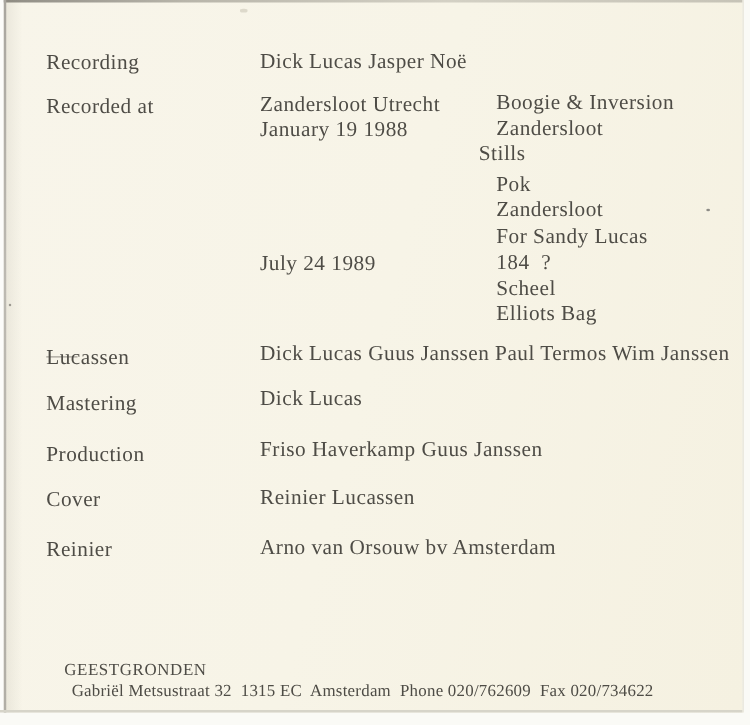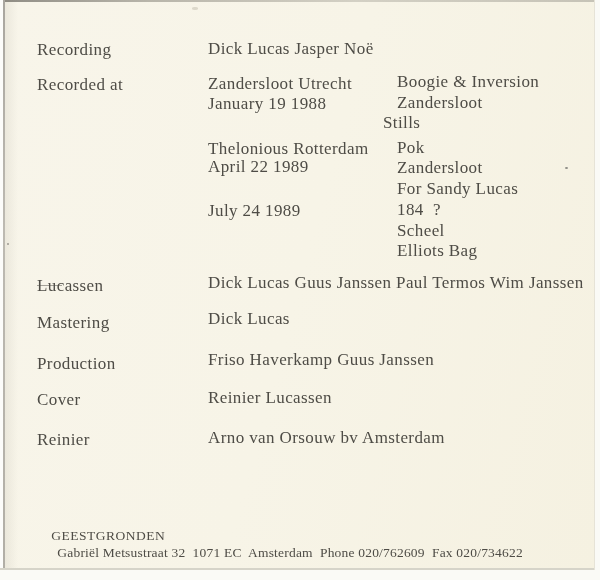--- a/index.html
+++ b/index.html
@@ -55,22 +55,20 @@
   <span class="ln" style="left:37px;top:312px">Mastering</span>
   <span class="ln" style="left:37px;top:353px">Production</span>
   <span class="ln" style="left:37px;top:389px">Cover</span>
   <span class="ln" style="left:37px;top:429px">Reinier</span>
 
   <span class="ln" style="left:208px;top:38px">Dick Lucas Jasper Noë</span>
 
   <span class="ln" style="left:208px;top:73px">Zandersloot Utrecht</span>
   <span class="ln" style="left:208px;top:93px">January 19 1988</span>
 
-  <span class="ln" style="left:208px;top:138px">Thelonious Rotterdam</span>
-  <span class="ln" style="left:208px;top:156px">April 22 1989</span>
 
   <span class="ln" style="left:208px;top:200px">July 24 1989</span>
 
   <span class="ln" style="left:208px;top:272px">Dick Lucas Guus Janssen Paul Termos Wim Janssen</span>
   <span class="ln" style="left:208px;top:308px">Dick Lucas</span>
   <span class="ln" style="left:208px;top:349px">Friso Haverkamp Guus Janssen</span>
   <span class="ln" style="left:208px;top:387px">Reinier Lucassen</span>
   <span class="ln" style="left:208px;top:427px">Arno van Orsouw bv Amsterdam</span>
 
   <span class="ln" style="left:397px;top:71px">Boogie &amp; Inversion</span>
@@ -80,21 +78,21 @@
   <span class="ln" style="left:397px;top:137px">Pok</span>
   <span class="ln" style="left:397px;top:157px">Zandersloot</span>
 
   <span class="ln" style="left:397px;top:178px">For Sandy Lucas</span>
   <span class="ln" style="left:397px;top:199px">184  ?</span>
   <span class="ln" style="left:397px;top:220px">Scheel</span>
   <span class="ln" style="left:397px;top:240px">Elliots Bag</span>
 
   <div class="footer-line">
     <span class="brand">GEESTGRONDEN</span>
-    <span class="details">Gabriël Metsustraat 32  1071 EC  Amsterdam  Phone 020/762609  Fax 020/734622</span>
+    <span class="details">Gabriël Metsustraat 32  1315 EC  Amsterdam  Phone 020/762609  Fax 020/734622</span>
   </div>
 
   <div class="artifact-strike"></div>
   <div class="speck speck-a"></div>
   <div class="speck speck-b"></div>
   <div class="speck speck-c"></div>
 
   <div class="edge-top"></div>
   <div class="edge-left-white"></div>
   <div class="edge-left-line"></div>

